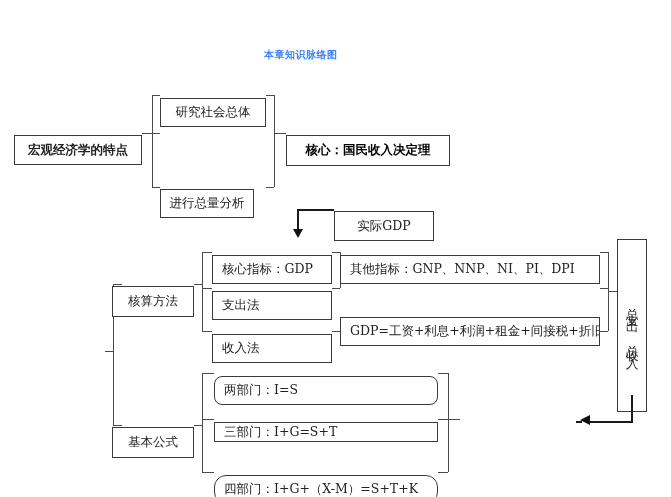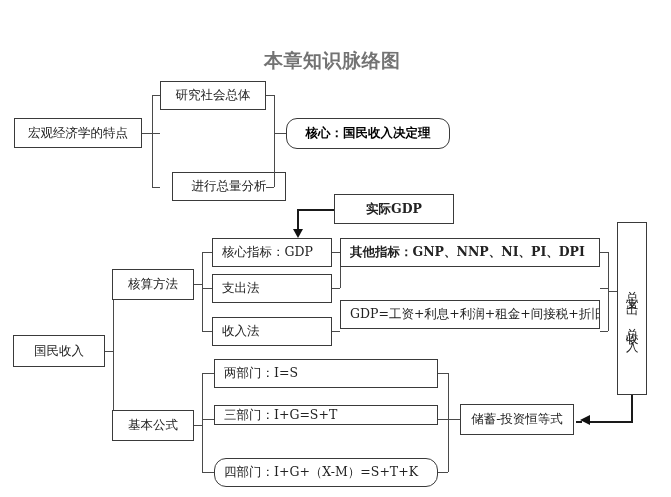--- a/index.html
+++ b/index.html
@@ -15,43 +15,44 @@
     position: relative;
     width: 671px;
     height: 497px;
     background: #ffffff;
     overflow: hidden;
   }
   .title {
     position: absolute;
     left: 264px;
     top: 48px;
-    font-size: 19px;
+    font-size: 10px;
     font-weight: bold;
-    color: #737373;
+    color: #3b82f6;
     letter-spacing: 0.5px;
     white-space: nowrap;
     font-family: Liberation Sans, sans-serif;
   }
   .box {
     position: absolute;
     box-sizing: border-box;
     border: 1px solid #3a3a3a;
     background: #ffffff;
     color: #222222;
     font-size: 12.5px;
     font-family: "DejaVu Serif", "Liberation Serif", serif;
     display: flex;
     align-items: center;
     white-space: nowrap;
     overflow: hidden;
+    margin-top: 17px;
   }
   .box.center { justify-content: center; }
   .box.left { justify-content: flex-start; padding-left: 9px; }
-  .box.bold { font-weight: bold; color: #000000; border-radius: 11px; }
+  .box.bold { font-weight: bold; color: #000000; }
   .box.vert {
     writing-mode: vertical-rl;
     text-orientation: upright;
     justify-content: center;
     align-items: center;
     letter-spacing: 6px;
     line-height: 1;
     padding: 4px 0;
   }
   .ln {
@@ -76,44 +77,43 @@
     border-right: 10px solid #111111;
   }
 </style>
 </head>
 <body>
 
 <div id="canvas">
 
   <div class="title">本章知识脉络图</div>
 
-  <div class="box center" style="left:14px; top:118px; width:128px; height:30px;">宏观经济学的特点</div>
+  <div class="box center" style="left:14px; top:118px; width:128px; height:30px;font-weight:bold;">宏观经济学的特点</div>
 
   <div class="box center" style="left:160px; top:81px; width:106px; height:29px;">研究社会总体</div>
-  <div class="box center" style="left:172px; top:172px; width:114px; height:29px;">进行总量分析</div>
+  <div class="box center" style="left:160px; top:172px; width:94px; height:29px;">进行总量分析</div>
 
   <div class="ln h" style="left:142px; top:133px; width:10px;"></div>
   <div class="ln v" style="left:152px; top:95px; height:92px;"></div>
   <div class="ln h" style="left:152px; top:95px; width:8px;"></div>
   <div class="ln h" style="left:152px; top:133px; width:8px;"></div>
   <div class="ln h" style="left:152px; top:187px; width:8px;"></div>
 
   <div class="ln h" style="left:266px; top:95px; width:8px;"></div>
   <div class="ln h" style="left:266px; top:187px; width:8px;"></div>
   <div class="ln v" style="left:274px; top:95px; height:92px;"></div>
   <div class="ln h" style="left:274px; top:133px; width:12px;"></div>
 
   <div class="box center bold" style="left:286px; top:118px; width:164px; height:31px;">核心：国民收入决定理</div>
 
-  <div class="box center" style="left:334px; top:194px; width:120px; height:30px;font-weight:bold;">实际GDP</div>
+  <div class="box center" style="left:334px; top:194px; width:100px; height:30px;">实际GDP</div>
   <div class="ln h dark" style="left:297px; top:209px; width:37px; height:2px;"></div>
   <div class="ln v dark" style="left:297px; top:209px; height:22px; width:2px;"></div>
   <div class="arrow-down" style="left:293px; top:229px;"></div>
 
-  <div class="box center" style="left:13px; top:335px; width:92px; height:32px;">国民收入</div>
 
   <div class="ln h" style="left:105px; top:351px; width:8px;"></div>
   <div class="ln v" style="left:113px; top:284px; height:141px;"></div>
   <div class="ln h" style="left:113px; top:284px; width:9px;"></div>
   <div class="ln h" style="left:113px; top:425px; width:9px;"></div>
 
   <div class="box center" style="left:112px; top:410px; width:82px; height:31px;">基本公式</div>
   <div class="box center" style="left:112px; top:269px; width:82px; height:31px;">核算方法</div>
 
   <div class="ln h" style="left:194px; top:284px; width:8px;"></div>
@@ -124,50 +124,49 @@
 
   <div class="box left" style="left:212px; top:238px; width:120px; height:29px;">核心指标：GDP</div>
   <div class="box left" style="left:212px; top:274px; width:120px; height:29px;">支出法</div>
   <div class="box left" style="left:212px; top:317px; width:120px; height:29px;">收入法</div>
 
   <div class="ln h" style="left:332px; top:252px; width:8px;"></div>
   <div class="ln h" style="left:332px; top:288px; width:8px;"></div>
   <div class="ln h" style="left:332px; top:331px; width:8px;"></div>
   <div class="ln v" style="left:340px; top:252px; height:36px;"></div>
 
-  <div class="box left" style="left:340px; top:238px; width:260px; height:29px;font-weight:bold;">其他指标：GNP、NNP、NI、PI、DPI</div>
+  <div class="box left" style="left:340px; top:238px; width:260px; height:29px;">其他指标：GNP、NNP、NI、PI、DPI</div>
   <div class="box left" style="left:340px; top:300px; width:260px; height:29px;">GDP=工资+利息+利润+租金+间接税+折旧</div>
 
   <div class="ln h" style="left:600px; top:252px; width:8px;"></div>
   <div class="ln h" style="left:600px; top:288px; width:8px;"></div>
   <div class="ln h" style="left:600px; top:331px; width:8px;"></div>
   <div class="ln v" style="left:608px; top:252px; height:79px;"></div>
   <div class="ln h" style="left:608px; top:291px; width:9px;"></div>
 
   <div class="box vert" style="left:617px; top:222px; width:30px; height:173px; font-size:12.5px;">总支出＝总收入</div>
 
   <div class="ln v dark" style="left:631px; top:395px; height:27px; width:2px;"></div>
   <div class="ln h dark" style="left:590px; top:421px; width:43px; height:2px;"></div>
   <div class="ln v dark" style="left:590px; top:421px; height:2px; width:2px;"></div>
 
   <div class="ln h" style="left:194px; top:425px; width:8px;"></div>
   <div class="ln v" style="left:202px; top:373px; height:99px;"></div>
   <div class="ln h" style="left:202px; top:373px; width:12px;"></div>
   <div class="ln h" style="left:202px; top:419px; width:12px;"></div>
   <div class="ln h" style="left:202px; top:472px; width:12px;"></div>
 
-  <div class="box left" style="left:214px; top:359px; width:224px; height:29px;">两部门：I=S</div>
+  <div class="box left" style="left:214px; top:359px; width:224px; height:29px;border-radius:8px;">两部门：I=S</div>
   <div class="box left" style="left:214px; top:405px; width:224px; height:20px;">三部门：I+G=S+T</div>
   <div class="box left" style="left:214px; top:458px; width:224px; height:29px;border-radius:12px;">四部门：I+G+（X-M）=S+T+K</div>
 
   <div class="ln h" style="left:438px; top:373px; width:10px;"></div>
   <div class="ln h" style="left:438px; top:472px; width:10px;"></div>
   <div class="ln v" style="left:448px; top:373px; height:99px;"></div>
   <div class="ln h" style="left:438px; top:419px; width:10px;"></div>
   <div class="ln h" style="left:448px; top:419px; width:12px;"></div>
 
-  <div class="box center" style="left:460px; top:404px; width:114px; height:31px;">储蓄-投资恒等式</div>
 
   <div class="ln h dark" style="left:590px; top:421px; width:2px; height:2px;"></div>
   <div class="arrow-left" style="left:580px; top:415px;"></div>
   <div class="ln h dark" style="left:576px; top:421px; width:6px; height:2px;"></div>
 
 </div>
 
 </body></html>

